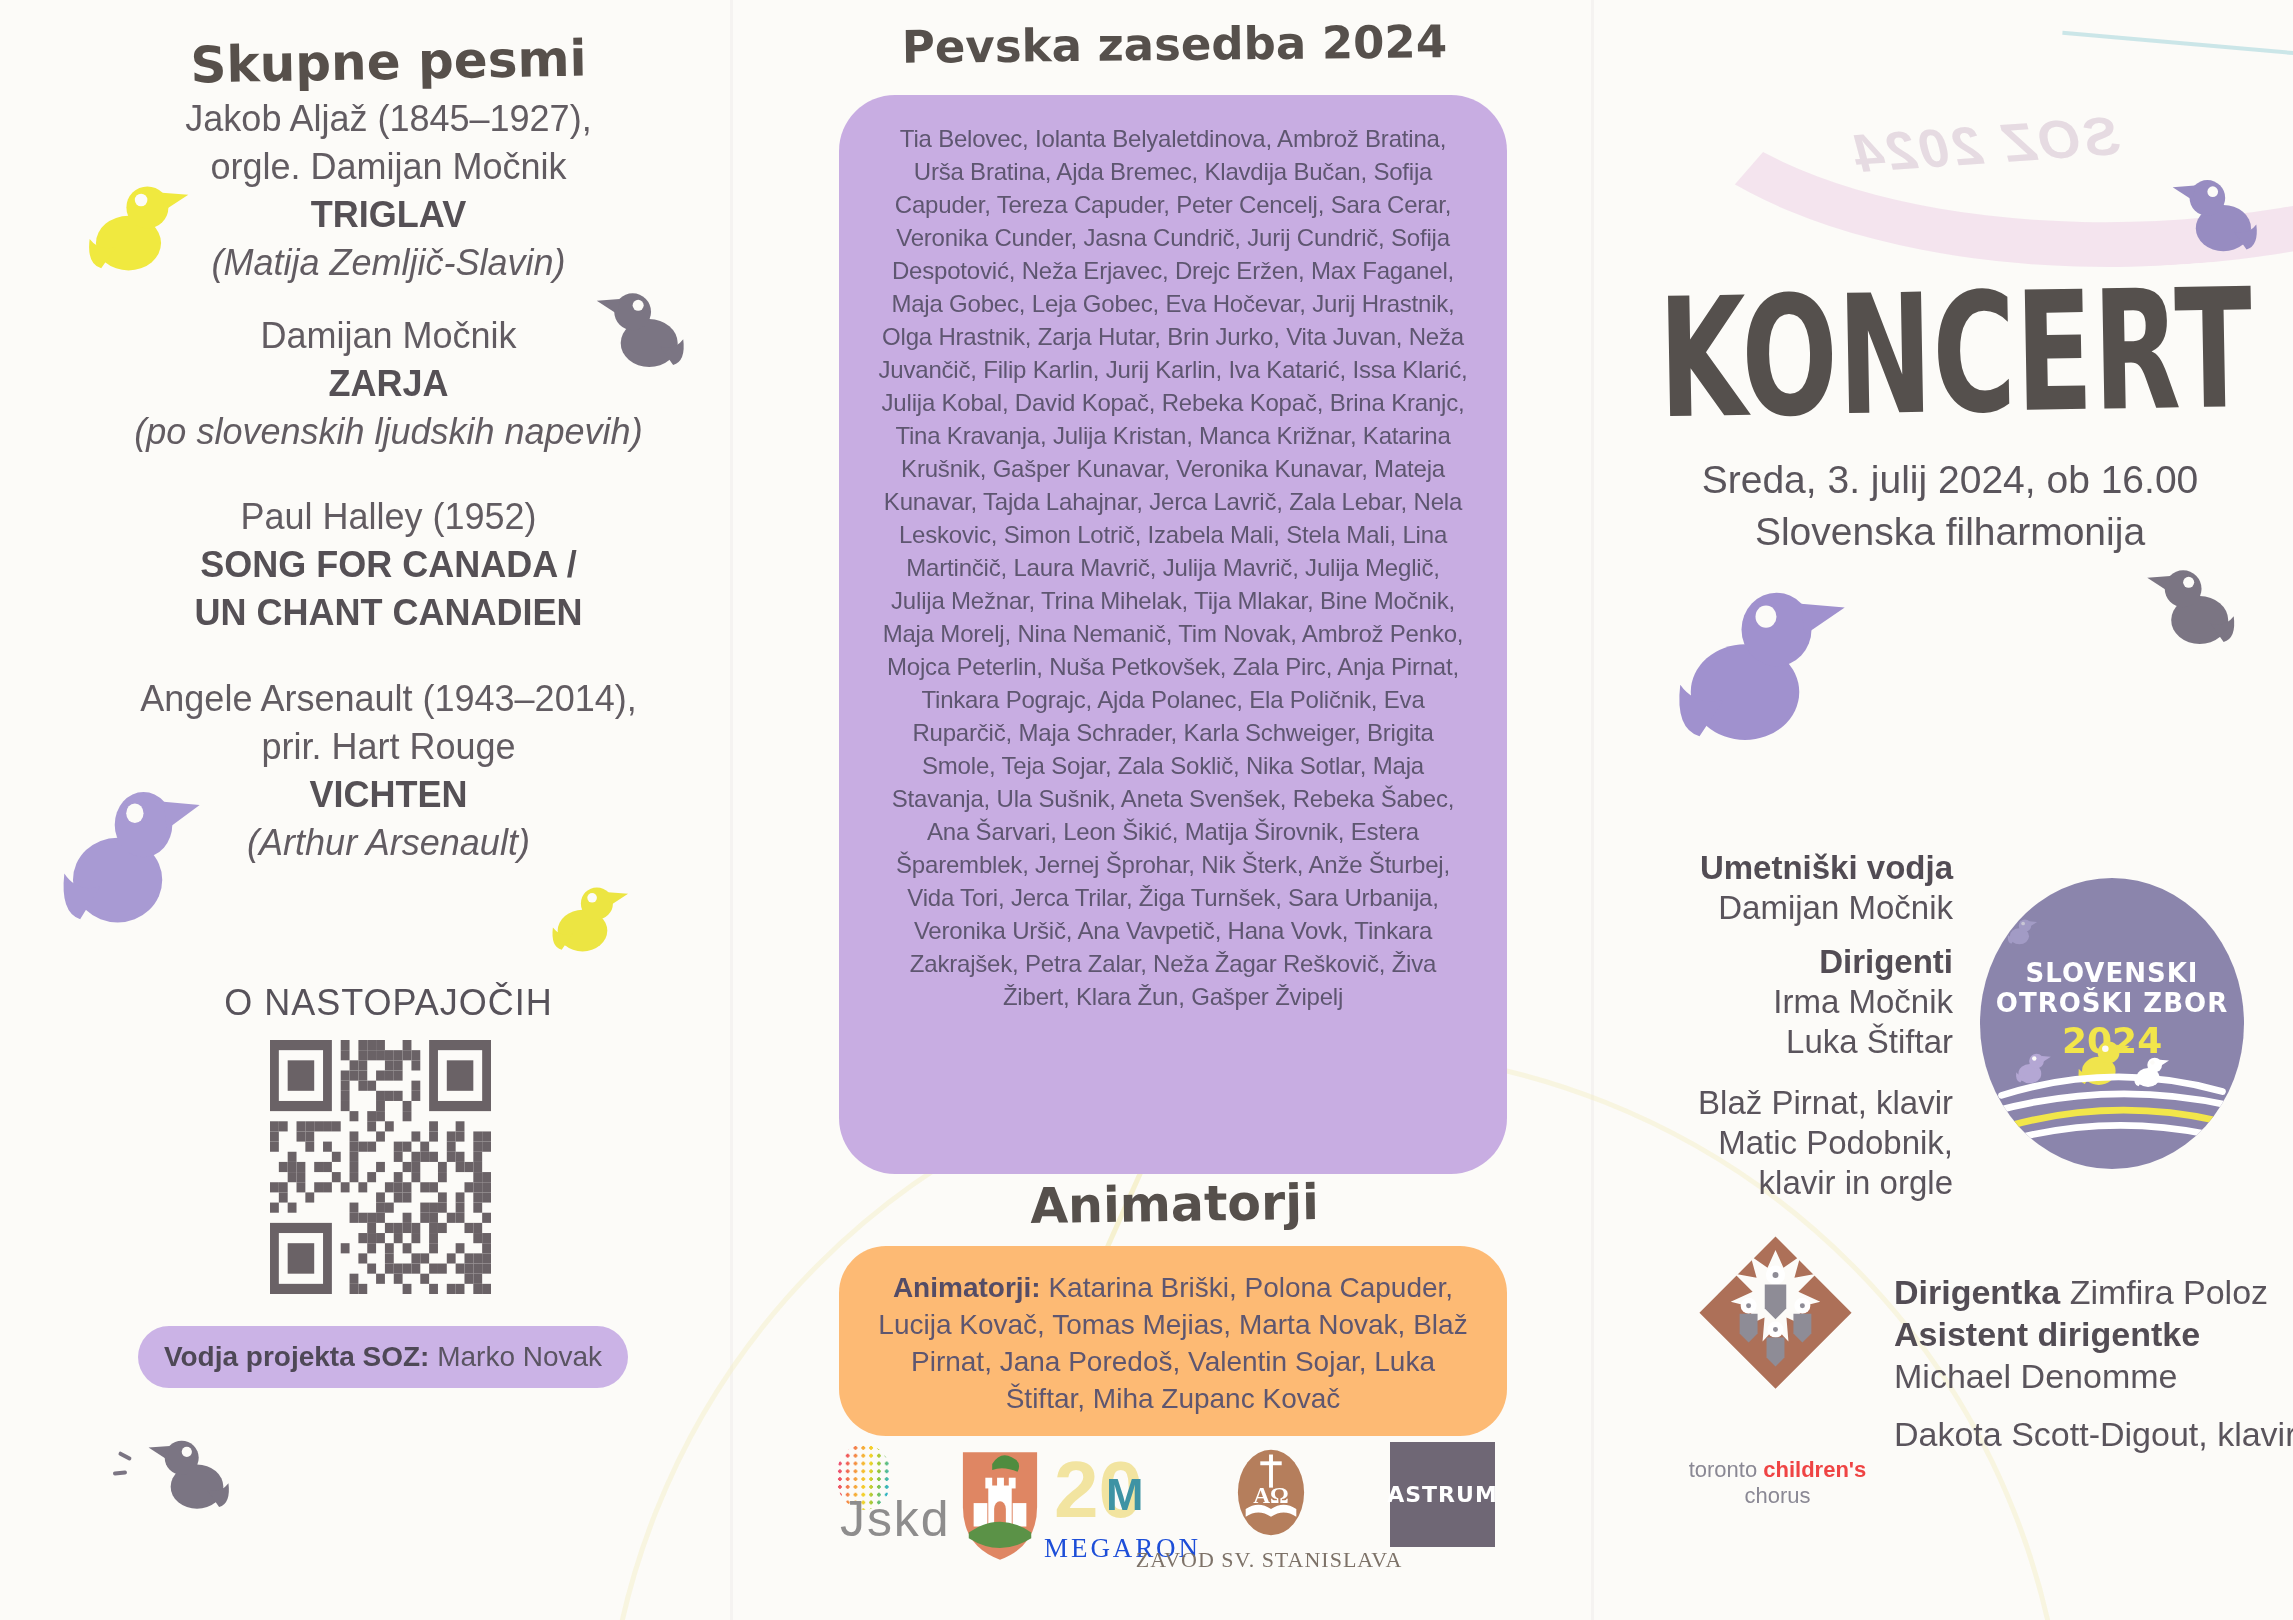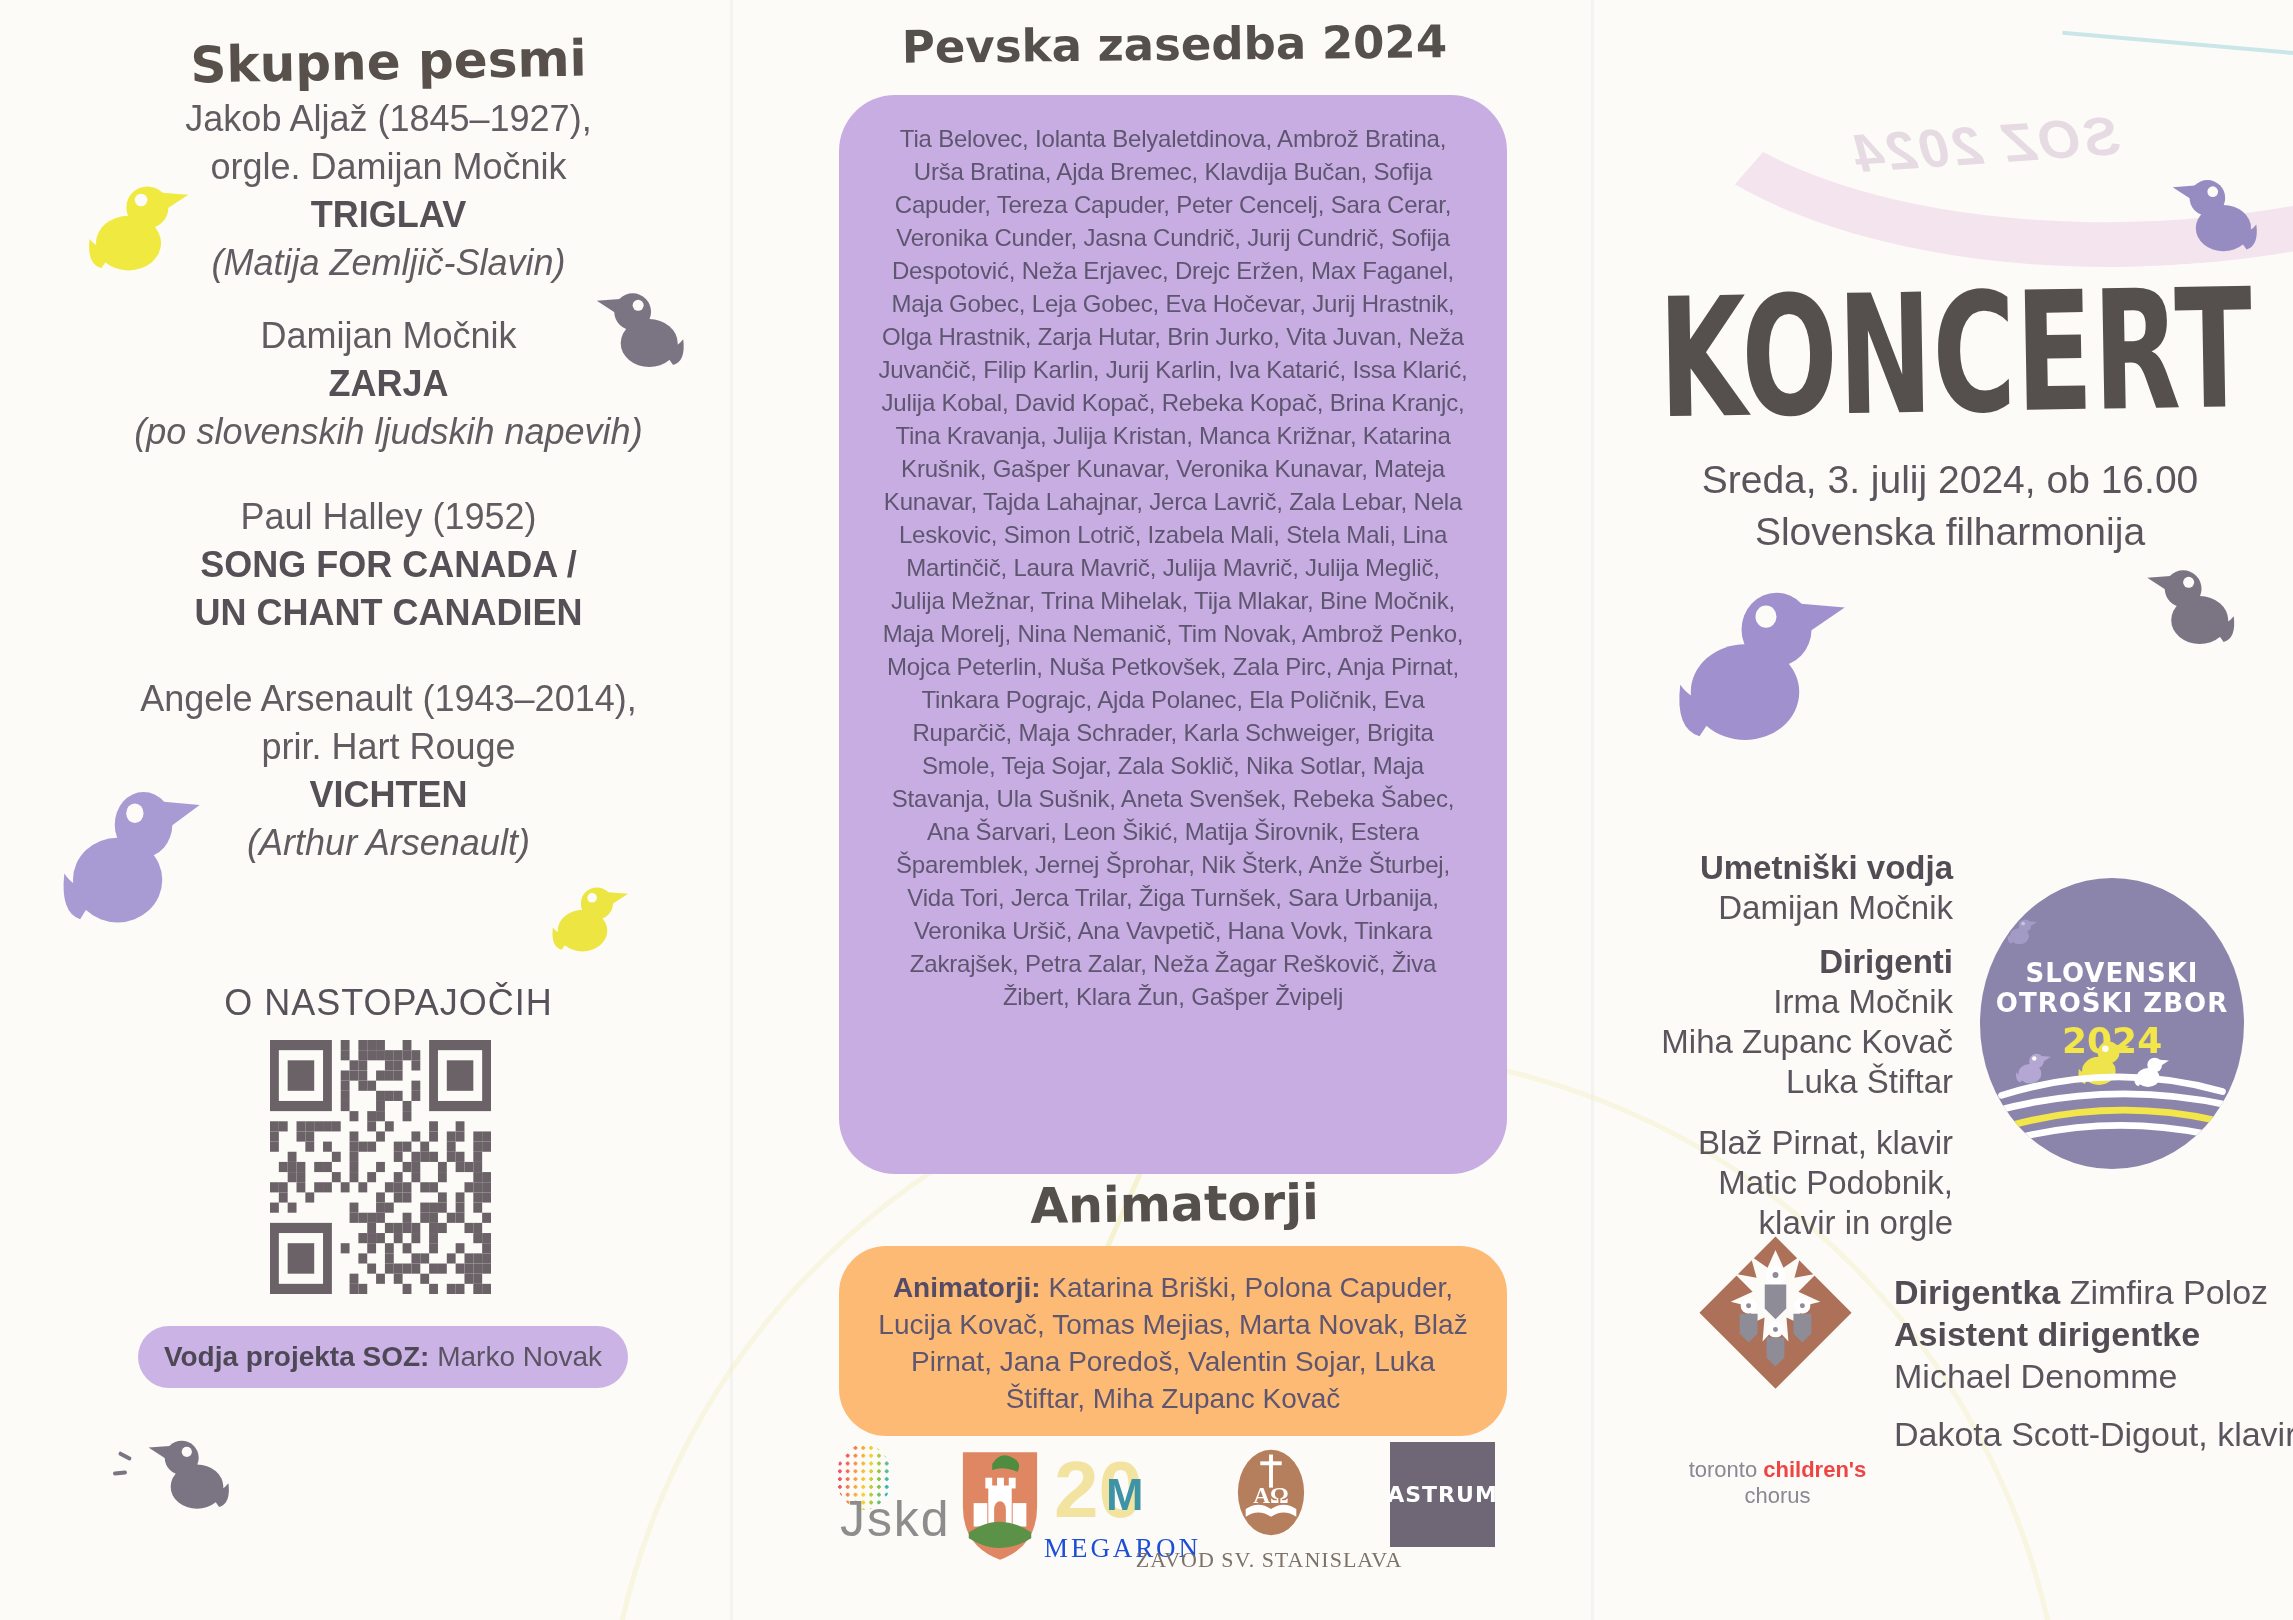--- a/index.html
+++ b/index.html
@@ -475,21 +475,20 @@
   <svg class="bird mirror" style="left:2137px; top:563px; width:107px; height:92px" viewBox="0 0 100 100">
       <use href="#bird-shape" fill="#7b7583"></use>
     </svg>
 
   <div class="credits">
     <div class="b">Umetniški vodja</div>
     <div>Damijan Močnik</div>
     <div class="gap1"></div>
     <div class="b">Dirigenti</div>
     <div>Irma Močnik</div>
-    <div>Miha Zupanc Kovač</div>
     <div>Luka Štiftar</div>
     <div class="gap2"></div>
     <div>Blaž Pirnat, klavir</div>
     <div>Matic Podobnik,</div>
     <div>klavir in orgle</div>
   </div>
 
   <div class="badge">
     <div class="l1">SLOVENSKI</div>
     <div class="l2">OTROŠKI ZBOR</div>

